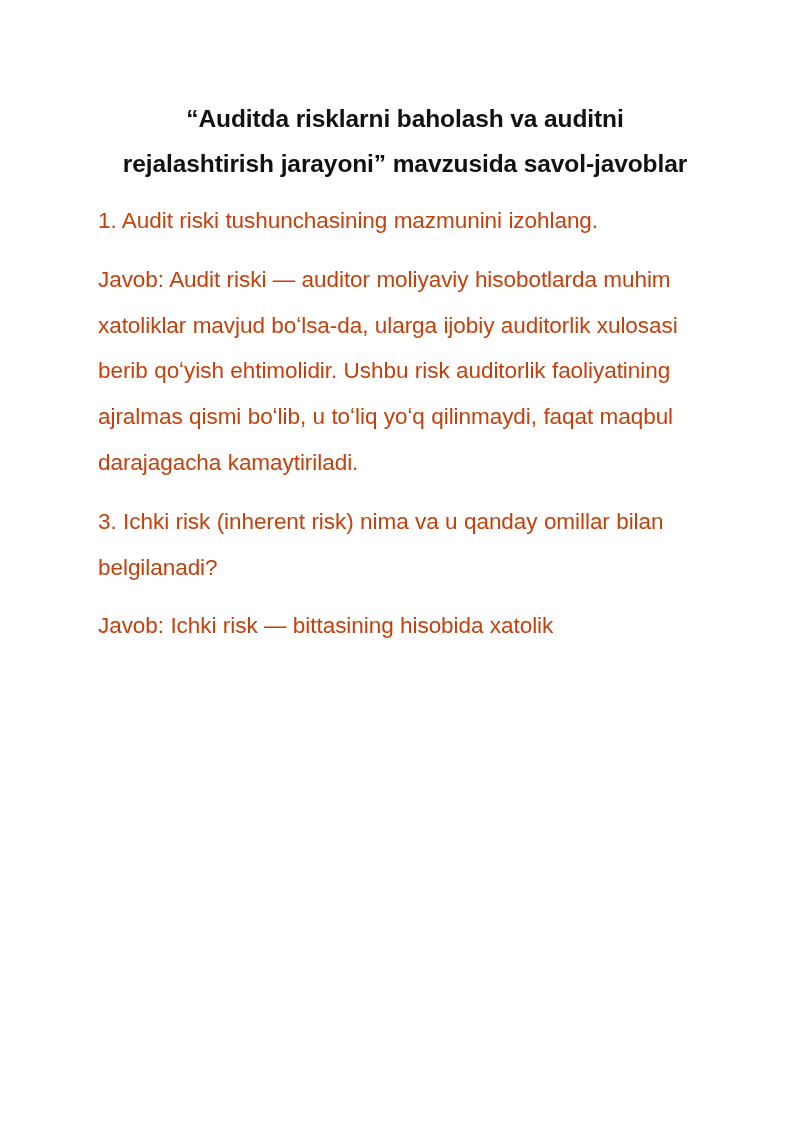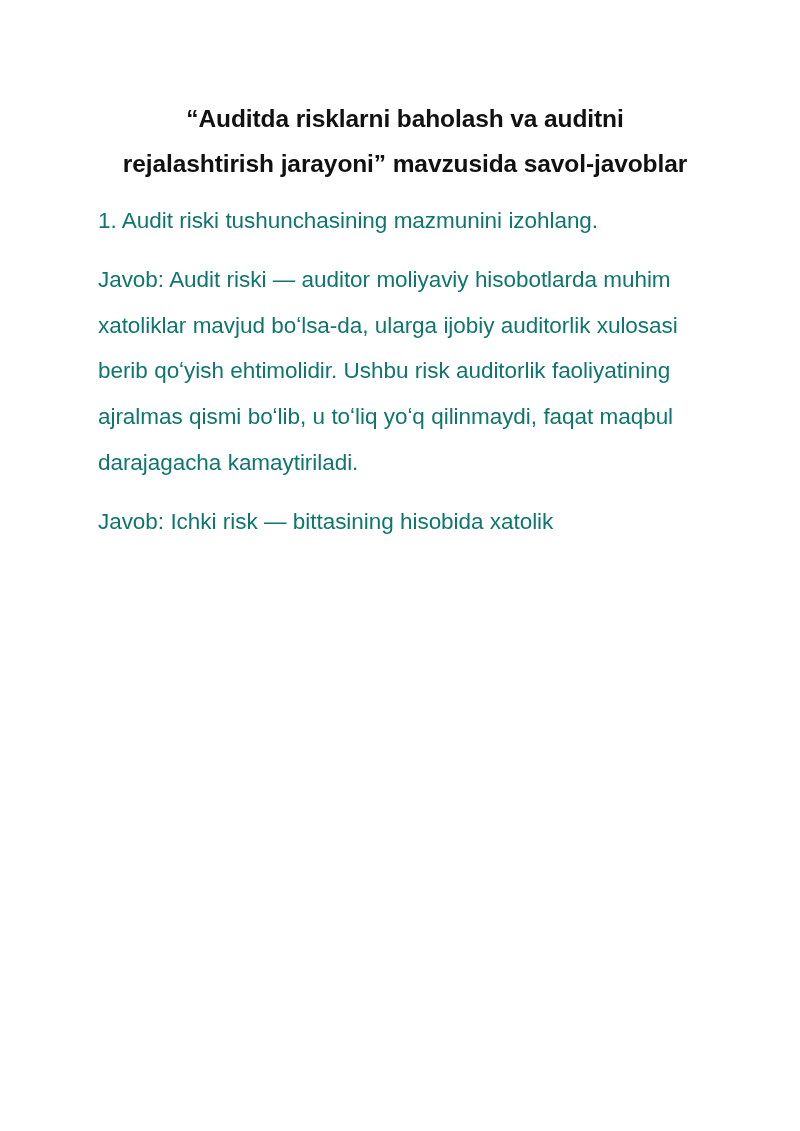--- a/index.html
+++ b/index.html
@@ -43,21 +43,21 @@
     color: #111111;
     white-space: pre-line;
   }
 
   .para {
     font-size: 22.5px;
     font-weight: normal;
     line-height: 45.8px;
     margin: 0 0 13px 0;
     text-align: left;
-    color: #0f766e;
+    color: #c2410c;
     letter-spacing: -0.05px;
     word-spacing: 0.2px;
   }
 
   .para.question { }
   .para.answer { }
   .para:last-child { margin-bottom: 0; }
 </style>
 </head>
 <body>
@@ -67,17 +67,18 @@
 
     <h1 class="doc-title">“Auditda risklarni baholash va auditni
 rejalashtirish jarayoni” mavzusida savol-javoblar</h1>
 
     <p class="para question">1. Audit riski tushunchasining mazmunini izohlang.</p>
 
     <p class="para answer">Javob: Audit riski — auditor moliyaviy hisobotlarda muhim xatoliklar mavjud boʻlsa-da, ularga ijobiy auditorlik xulosasi berib qoʻyish ehtimolidir. Ushbu risk auditorlik faoliyatining ajralmas qismi boʻlib, u toʻliq yoʻq qilinmaydi, faqat maqbul darajagacha kamaytiriladi.</p>
 
 
 
+    <p class="para question">3. Ichki risk (inherent risk) nima va u qanday omillar bilan belgilanadi?</p>
 
     <p class="para answer">Javob: Ichki risk — bittasining hisobida xatolik</p>
 
   </div>
 </div>
 
 </body></html>

